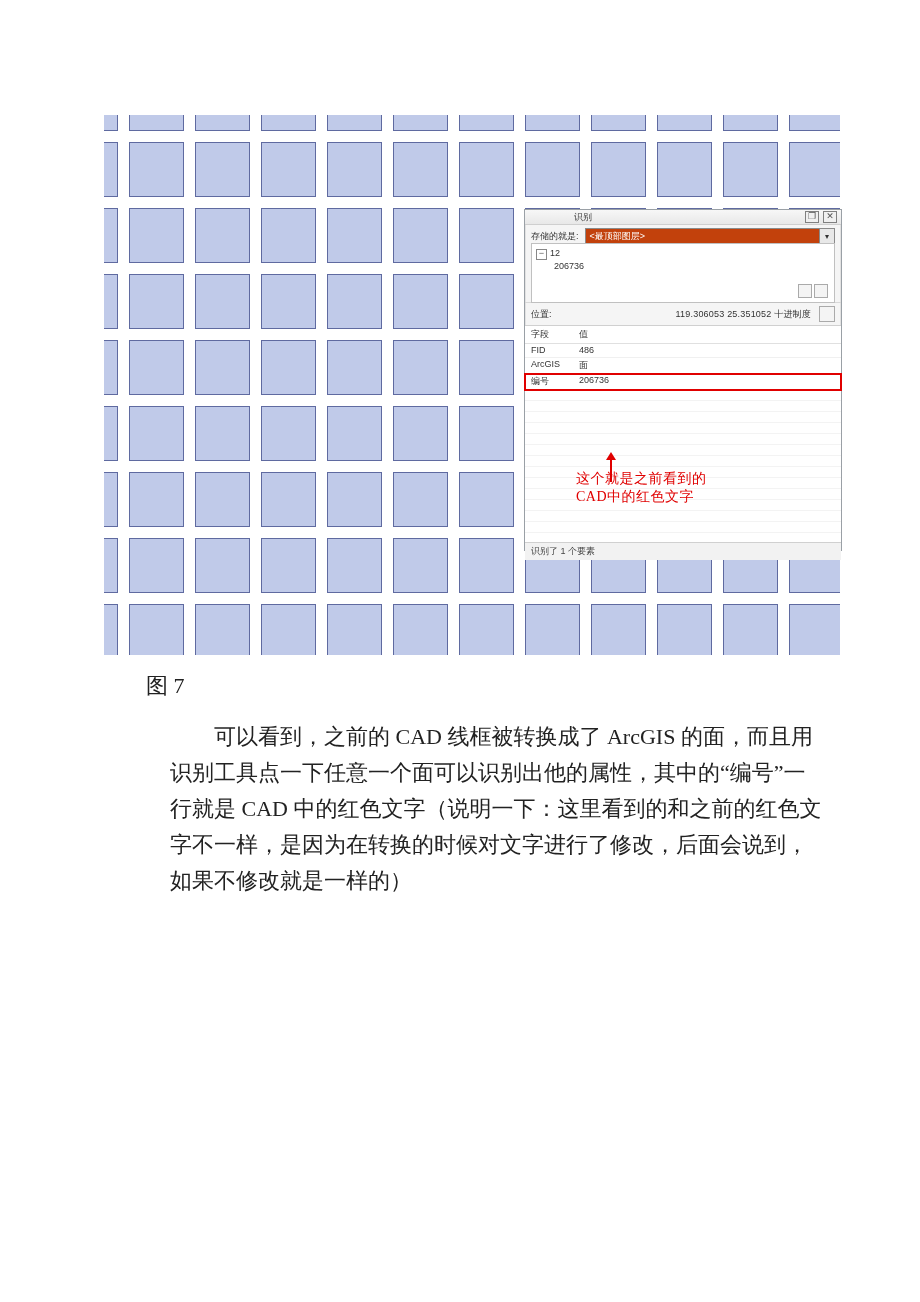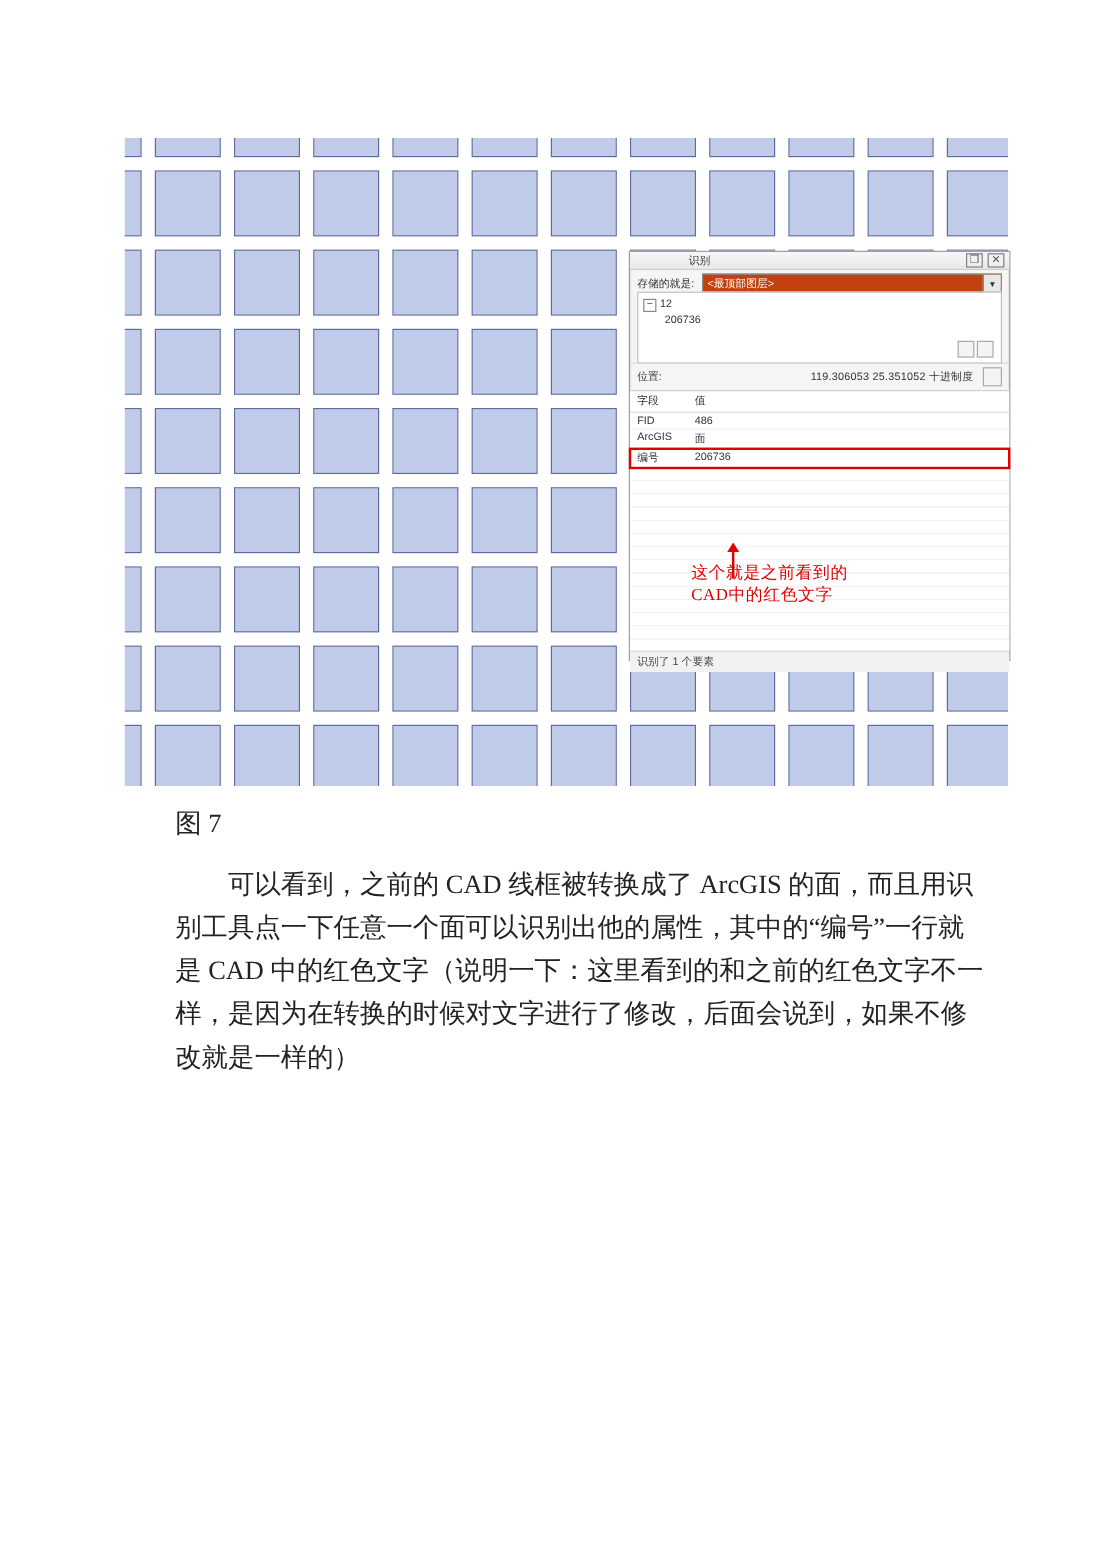--- a/index.html
+++ b/index.html
@@ -264,20 +264,21 @@
     font-family: "Times New Roman", serif;
   }
   .caption {
     margin: 16px 0 0 146px;
     font-size: 22px;
     font-family: "SimSun","宋体", serif;
   }
   .para {
     text-indent: 2em;
     margin-top: 14px;
+    margin-left: 24px;
   }
 </style>
 </head>
 <body>
 
 <div class="page">
 
   <div class="figure-wrap">
     <div class="grid" id="grid">
         <div class="cell" style="left: -40px; top: -38px; width: 53px; height: 53px;"></div>

